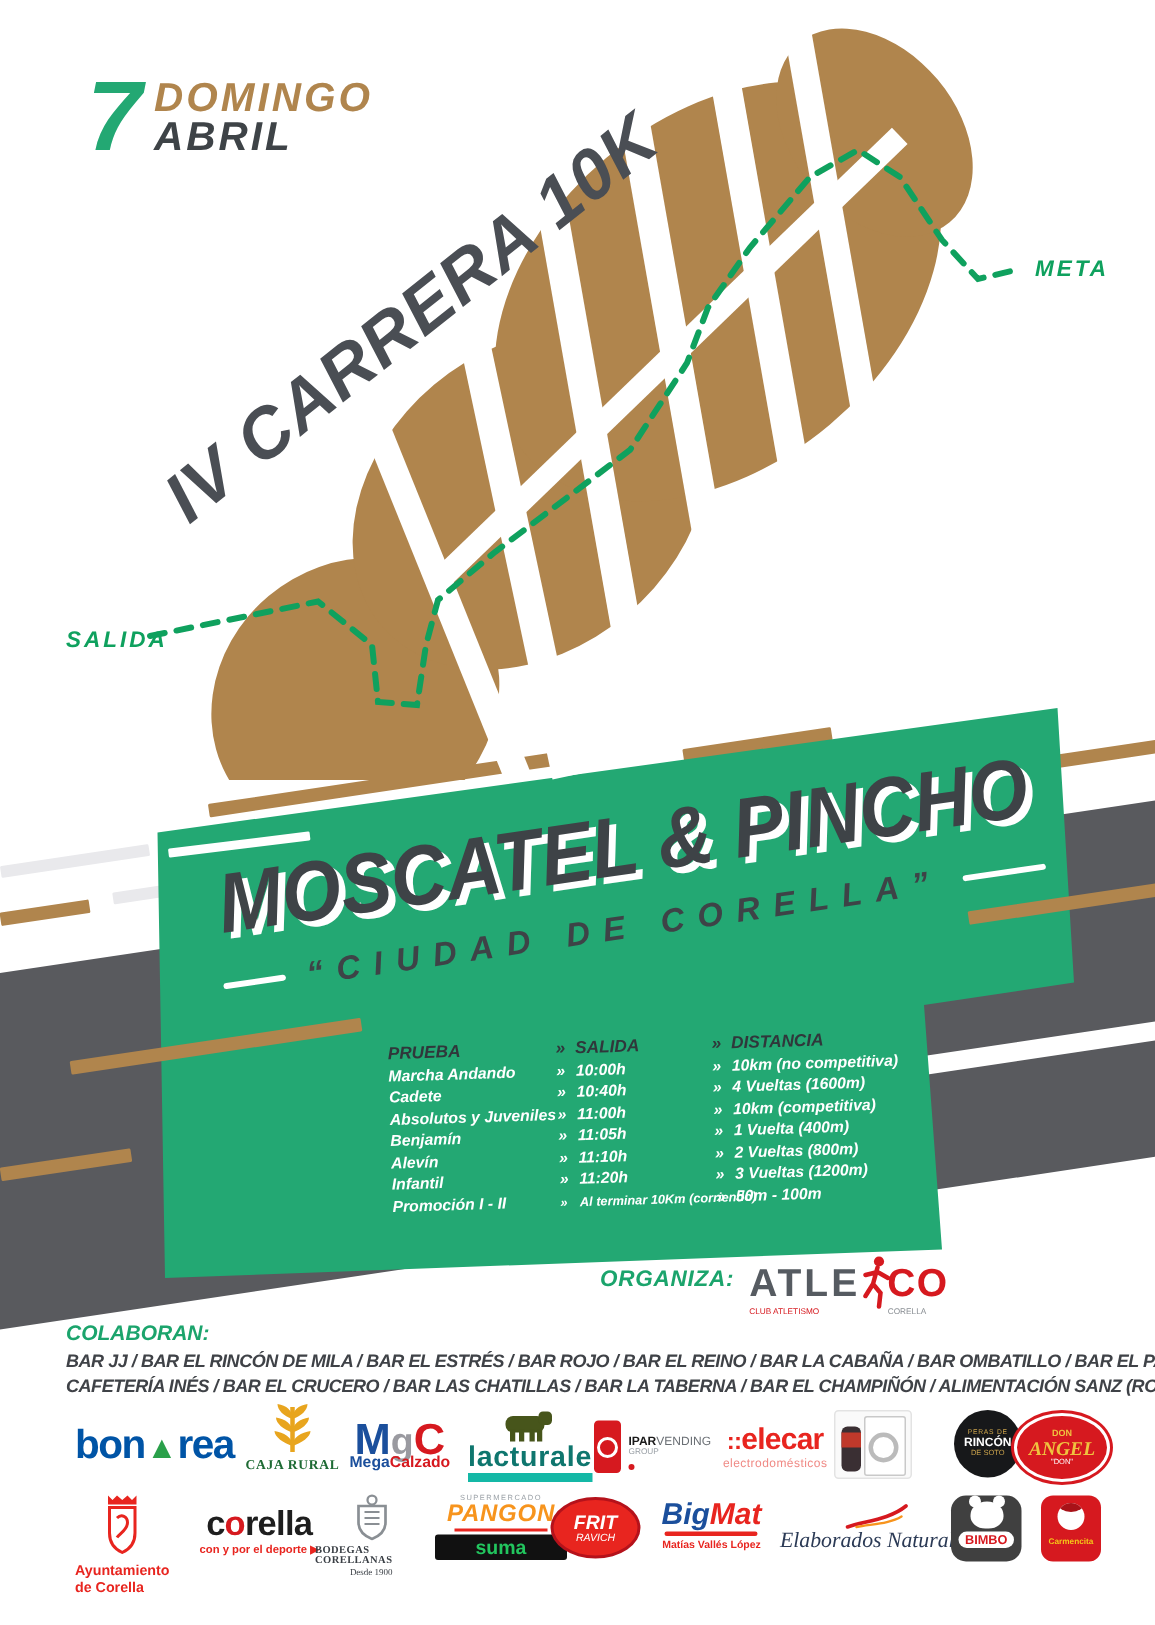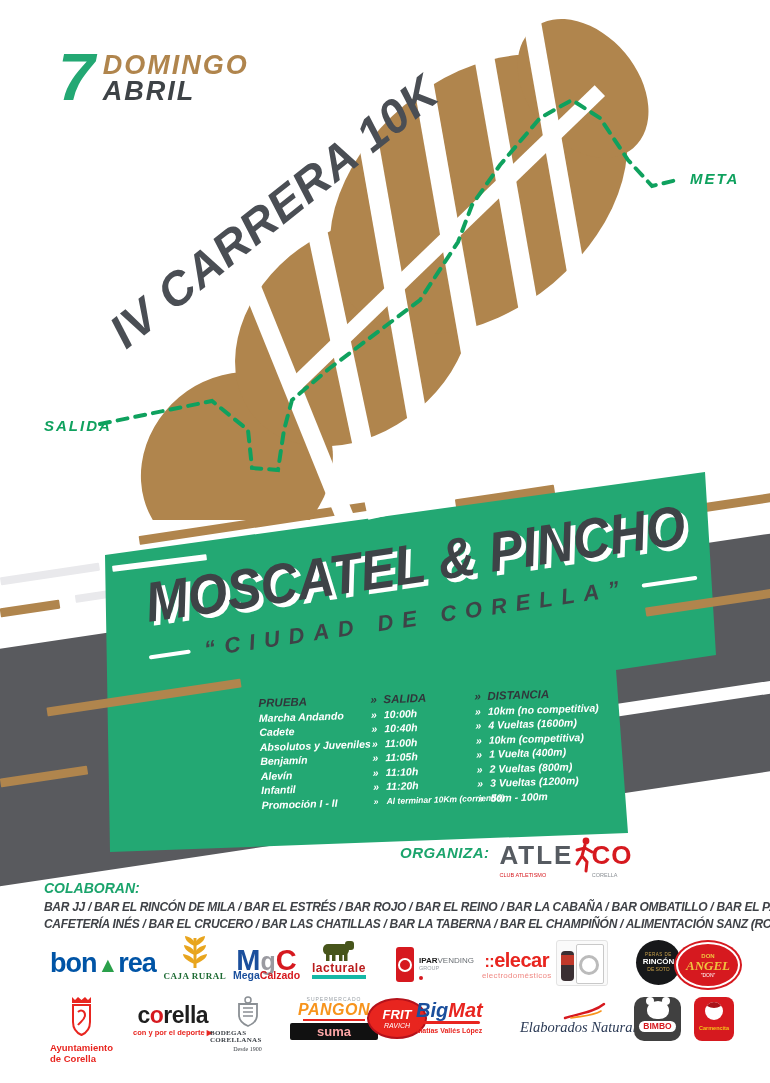--- a/index.html
+++ b/index.html
@@ -55,21 +55,21 @@
   .col-line{color:#3F4247;font-size:12px;font-weight:800;letter-spacing:-.3px;line-height:17px;white-space:nowrap;}
   
   .logo{position:absolute;display:flex;flex-direction:column;align-items:center;line-height:1;}
   .bonarea{flex-direction:row;align-items:baseline;font-weight:800;font-size:27px;color:#0054A6;letter-spacing:-1px;}
   .bonarea .tri{color:#2AA04A;font-size:21px;font-style:normal;margin:0 1px;}
   .cr-label{font-family:"Liberation Serif",serif;font-weight:700;font-size:9px;color:#1E6B34;letter-spacing:.5px;margin-top:2px;}
   .mgc-big{font-weight:800;font-size:29px;}
   .mgc-big .m{color:#1B4F9C;} .mgc-big .g{color:#9A9AA0;font-size:25px;} .mgc-big .c{color:#D6191F;}
   .mgc-sub{font-weight:800;font-size:10.5px;margin-top:-5px;}
   .mgc-sub .m{color:#1B4F9C;} .mgc-sub .c{color:#D6191F;}
-  .lact-label{color:#b91c1c;font-weight:700;font-size:12px;letter-spacing:.5px;border-bottom:4px solid #14b8a6;padding-bottom:1px;}
+  .lact-label{color:#0f766e;font-weight:700;font-size:19px;letter-spacing:.5px;border-bottom:6px solid #14b8a6;padding-bottom:1px;}
   .ipar{flex-direction:row;align-items:flex-start;gap:5px;}
   .ipar-box{width:18px;height:35px;background:#D6191F;border-radius:3px;display:flex;align-items:center;justify-content:center;}
   .ipar-ring{width:10px;height:10px;border:2px solid #fff;border-radius:50%;}
   .ipar-txt{font-size:8px;color:#1A1A1A;margin-top:10px;}
   .ipar-txt b{font-weight:800;} .ipar-txt .lt{color:#6A6F74;font-weight:400;}
   .ipar-group{font-size:5.5px;color:#9AA0A6;margin-top:1px;}
   .ipar-dot{width:4px;height:4px;border-radius:50%;background:#D6191F;margin-top:4px;}
   .elecar-main{color:#E8251F;font-weight:800;font-size:20px;letter-spacing:-.5px;}
   .elecar-main .dots{font-size:16px;}
   .elecar-sub{color:#F08A85;font-size:8px;margin-top:2px;letter-spacing:.3px;}
@@ -90,21 +90,21 @@
   .ayto{flex-direction:column;gap:6px;align-items:center;}
   .ayto-txt{color:#E8251F;font-weight:700;font-size:9.5px;line-height:11px;}
   .cordep-main{font-weight:800;font-size:23px;color:#1E1E1E;letter-spacing:-.5px;}
   .cordep-main .o{color:#D6191F;}
   .cordep-sub{color:#E8251F;font-size:7.5px;font-weight:700;margin-top:2px;}
   .bodegas .name{font-family:"Liberation Serif",serif;font-weight:700;font-size:7px;color:#3A3F45;margin-top:3px;letter-spacing:.3px;}
   .bodegas .sub{font-family:"Liberation Serif",serif;font-size:6px;color:#3A3F45;margin-top:2px;}
   .pangon .top{font-size:5px;color:#9AA0A6;letter-spacing:1px;}
   .pangon .name{font-weight:800;font-style:italic;font-size:16px;color:#F7941D;letter-spacing:.5px;}
   .pangon .bar{width:62px;height:2px;background:#E8251F;margin:1px 0 2px;}
-  .pangon .suma{width:88px;height:17px;background:#111;color:#fca5a5;font-weight:700;font-size:13px;
+  .pangon .suma{width:88px;height:17px;background:#111;color:#22c55e;font-weight:700;font-size:13px;
                 display:flex;align-items:center;justify-content:center;border-radius:2px;}
   .frit{width:56px;height:37px;border-radius:50%;background:#E8251F;border:2px solid #B5121B;justify-content:center;}
   .frit .t1{color:#fff;font-weight:800;font-style:italic;font-size:13px;}
   .frit .t2{color:#fff;font-style:italic;font-size:7px;margin-top:1px;}
   .bigmat-main{font-weight:800;font-style:italic;font-size:20px;}
   .bigmat-main .b{color:#1B4F9C;} .bigmat-main .m{color:#E8251F;}
   .bigmat-bar{width:62px;height:3px;background:#E8251F;border-radius:2px;margin-top:1px;}
   .bigmat-sub{color:#E8251F;font-weight:700;font-size:7px;margin-top:3px;}
   .elab{flex-direction:column;align-items:center;}
   .elab .name{font-family:"Liberation Serif",serif;font-style:italic;font-size:14.5px;color:#2B3A55;}
@@ -328,21 +328,21 @@
   <div class="logo pangon" style="left:290px;top:997px">
     <div class="top">SUPERMERCADO</div>
     <div class="name">PANGON</div>
     <div class="bar"></div>
     <div class="suma">suma</div>
   </div>
   <div class="logo frit" style="left:367px;top:998px">
     <div class="t1">FRIT</div>
     <div class="t2">RAVICH</div>
   </div>
-  <div class="logo" style="left:416px;top:1000px">
+  <div class="logo" style="left:441px;top:1000px">
     <div class="bigmat-main"><span class="b">Big</span><span class="m">Mat</span></div>
     <div class="bigmat-bar"></div>
     <div class="bigmat-sub">Matías Vallés López</div>
   </div>
   <div class="logo elab" style="left:520px;top:1000px">
     <svg width="46" height="20" viewBox="0 0 46 20">
       <path d="M4 18 C16 14 32 13 43 4" fill="none" stroke="#D6191F" stroke-width="2.4" stroke-linecap="round"></path>
       <path d="M10 18 C20 16 32 16 40 11" fill="none" stroke="#F7941D" stroke-width="1.6" stroke-linecap="round"></path>
     </svg>
     <div class="name">Elaborados Naturales</div>

